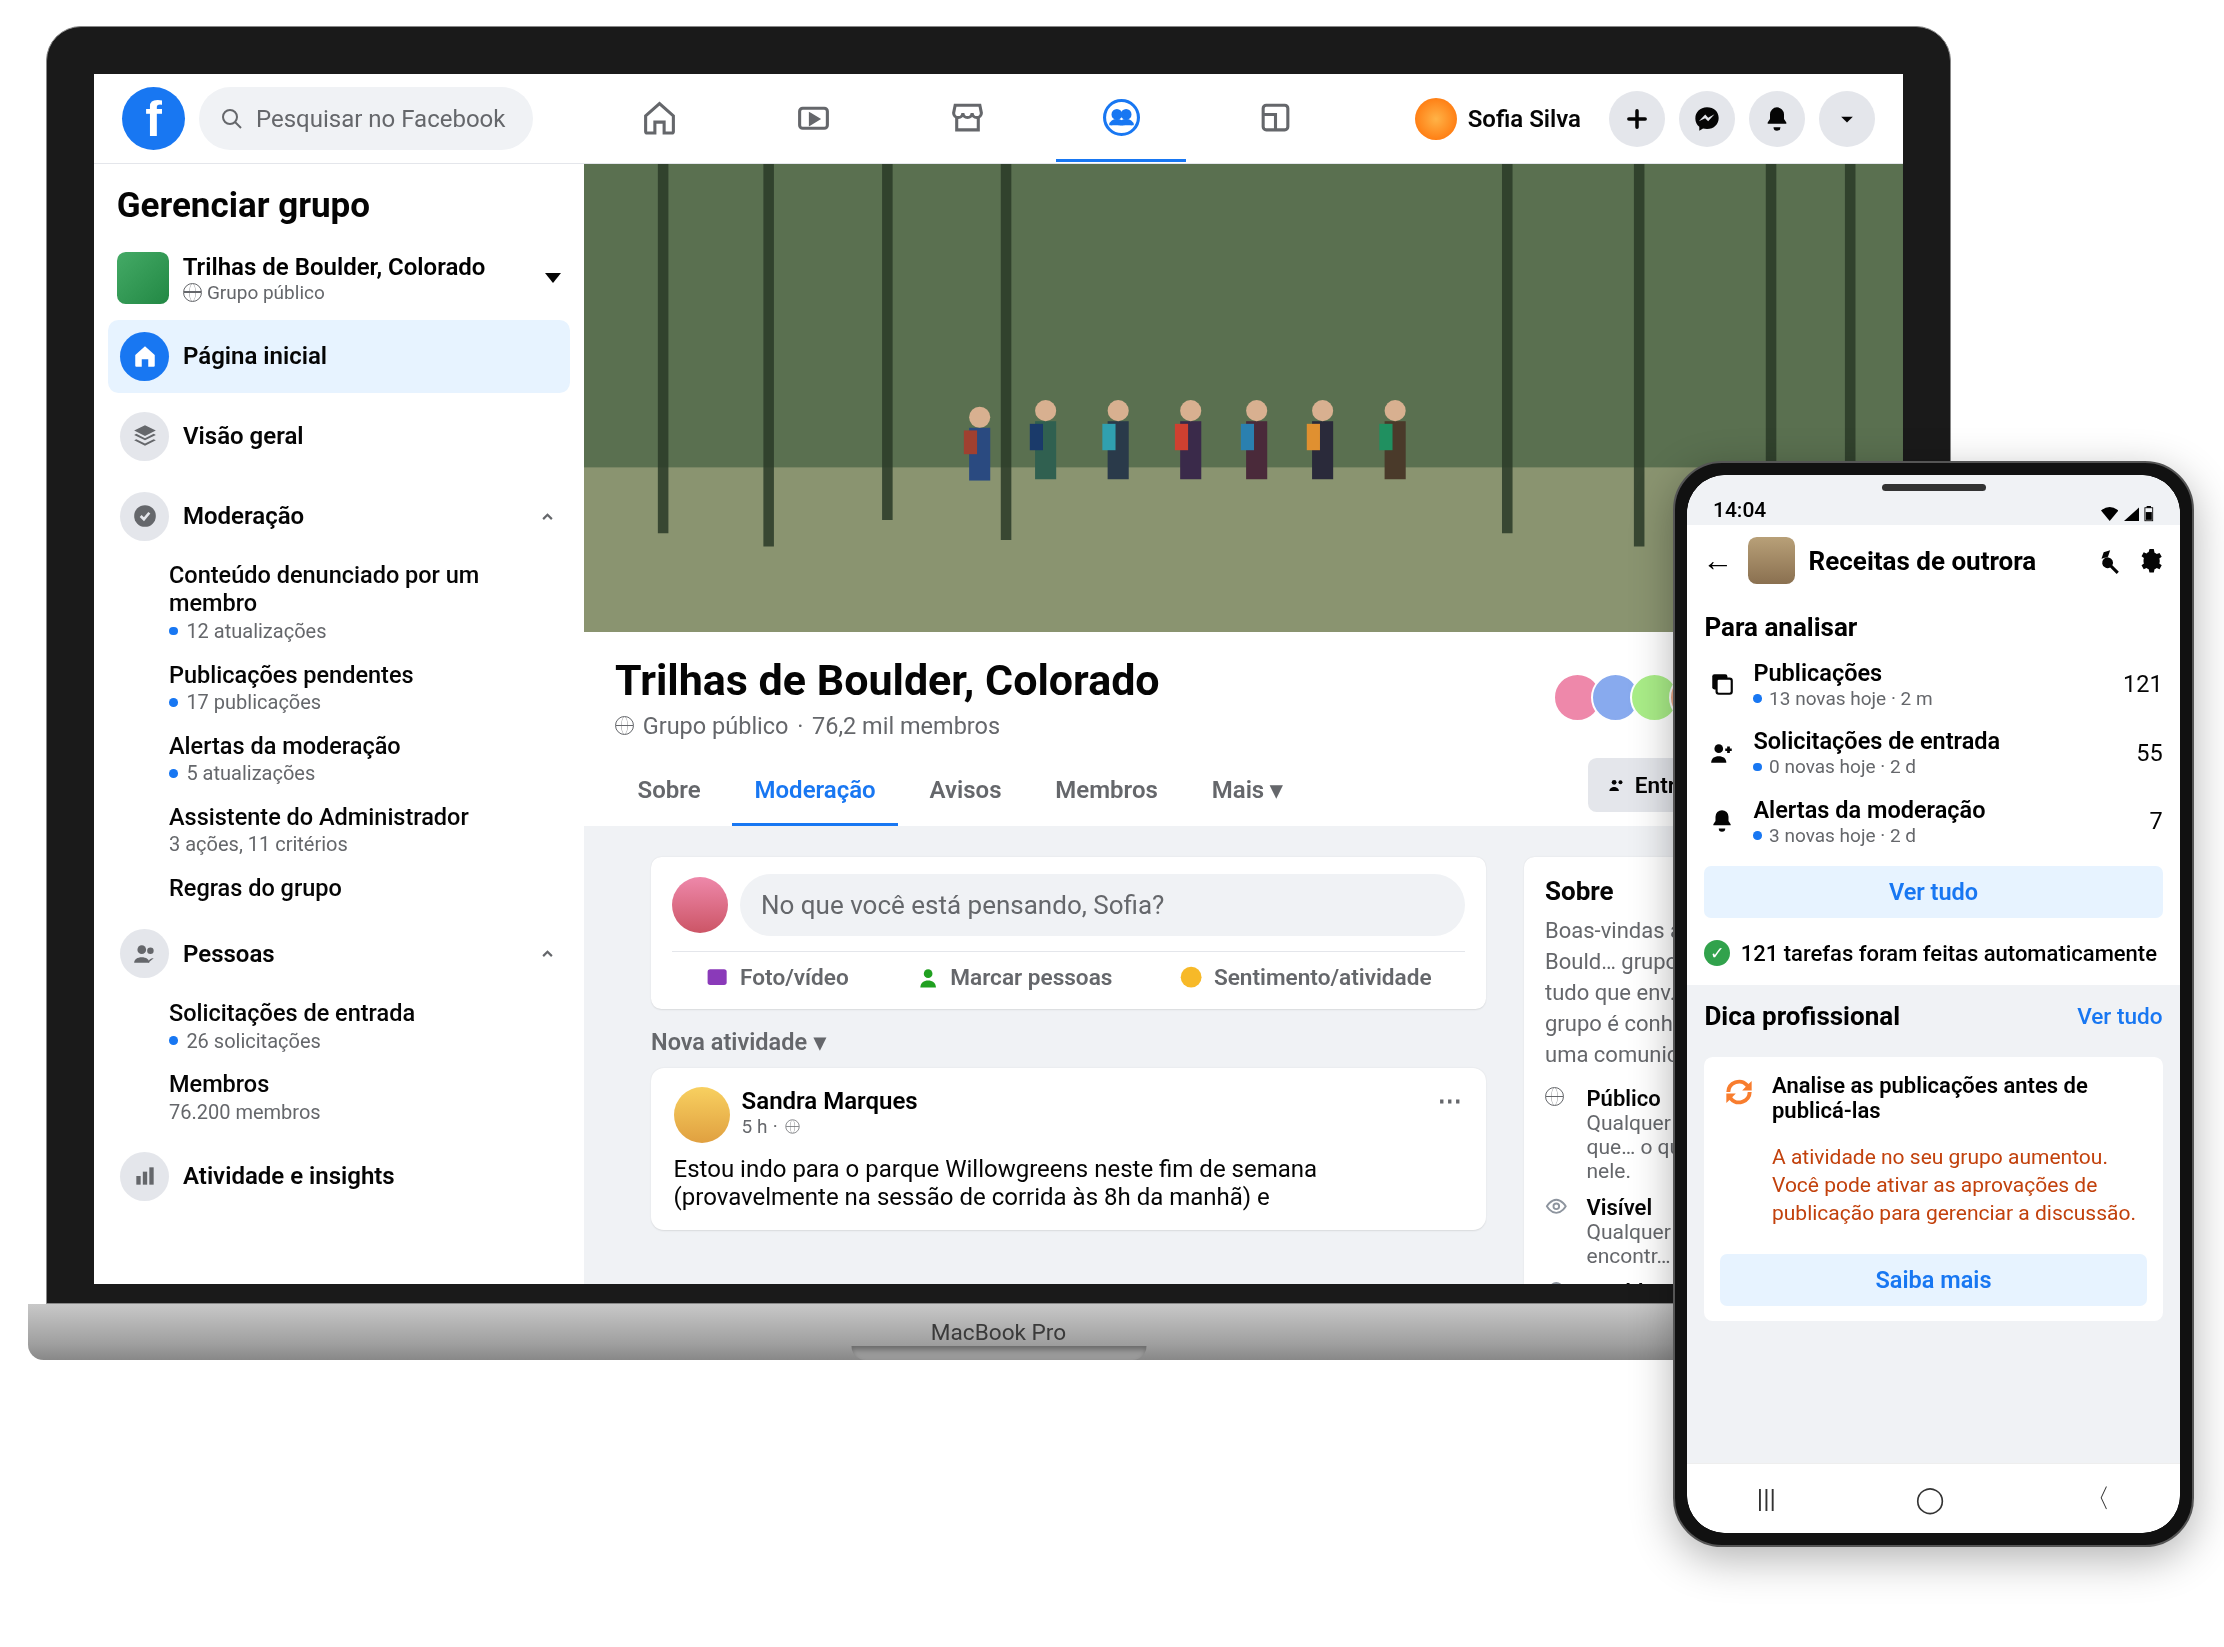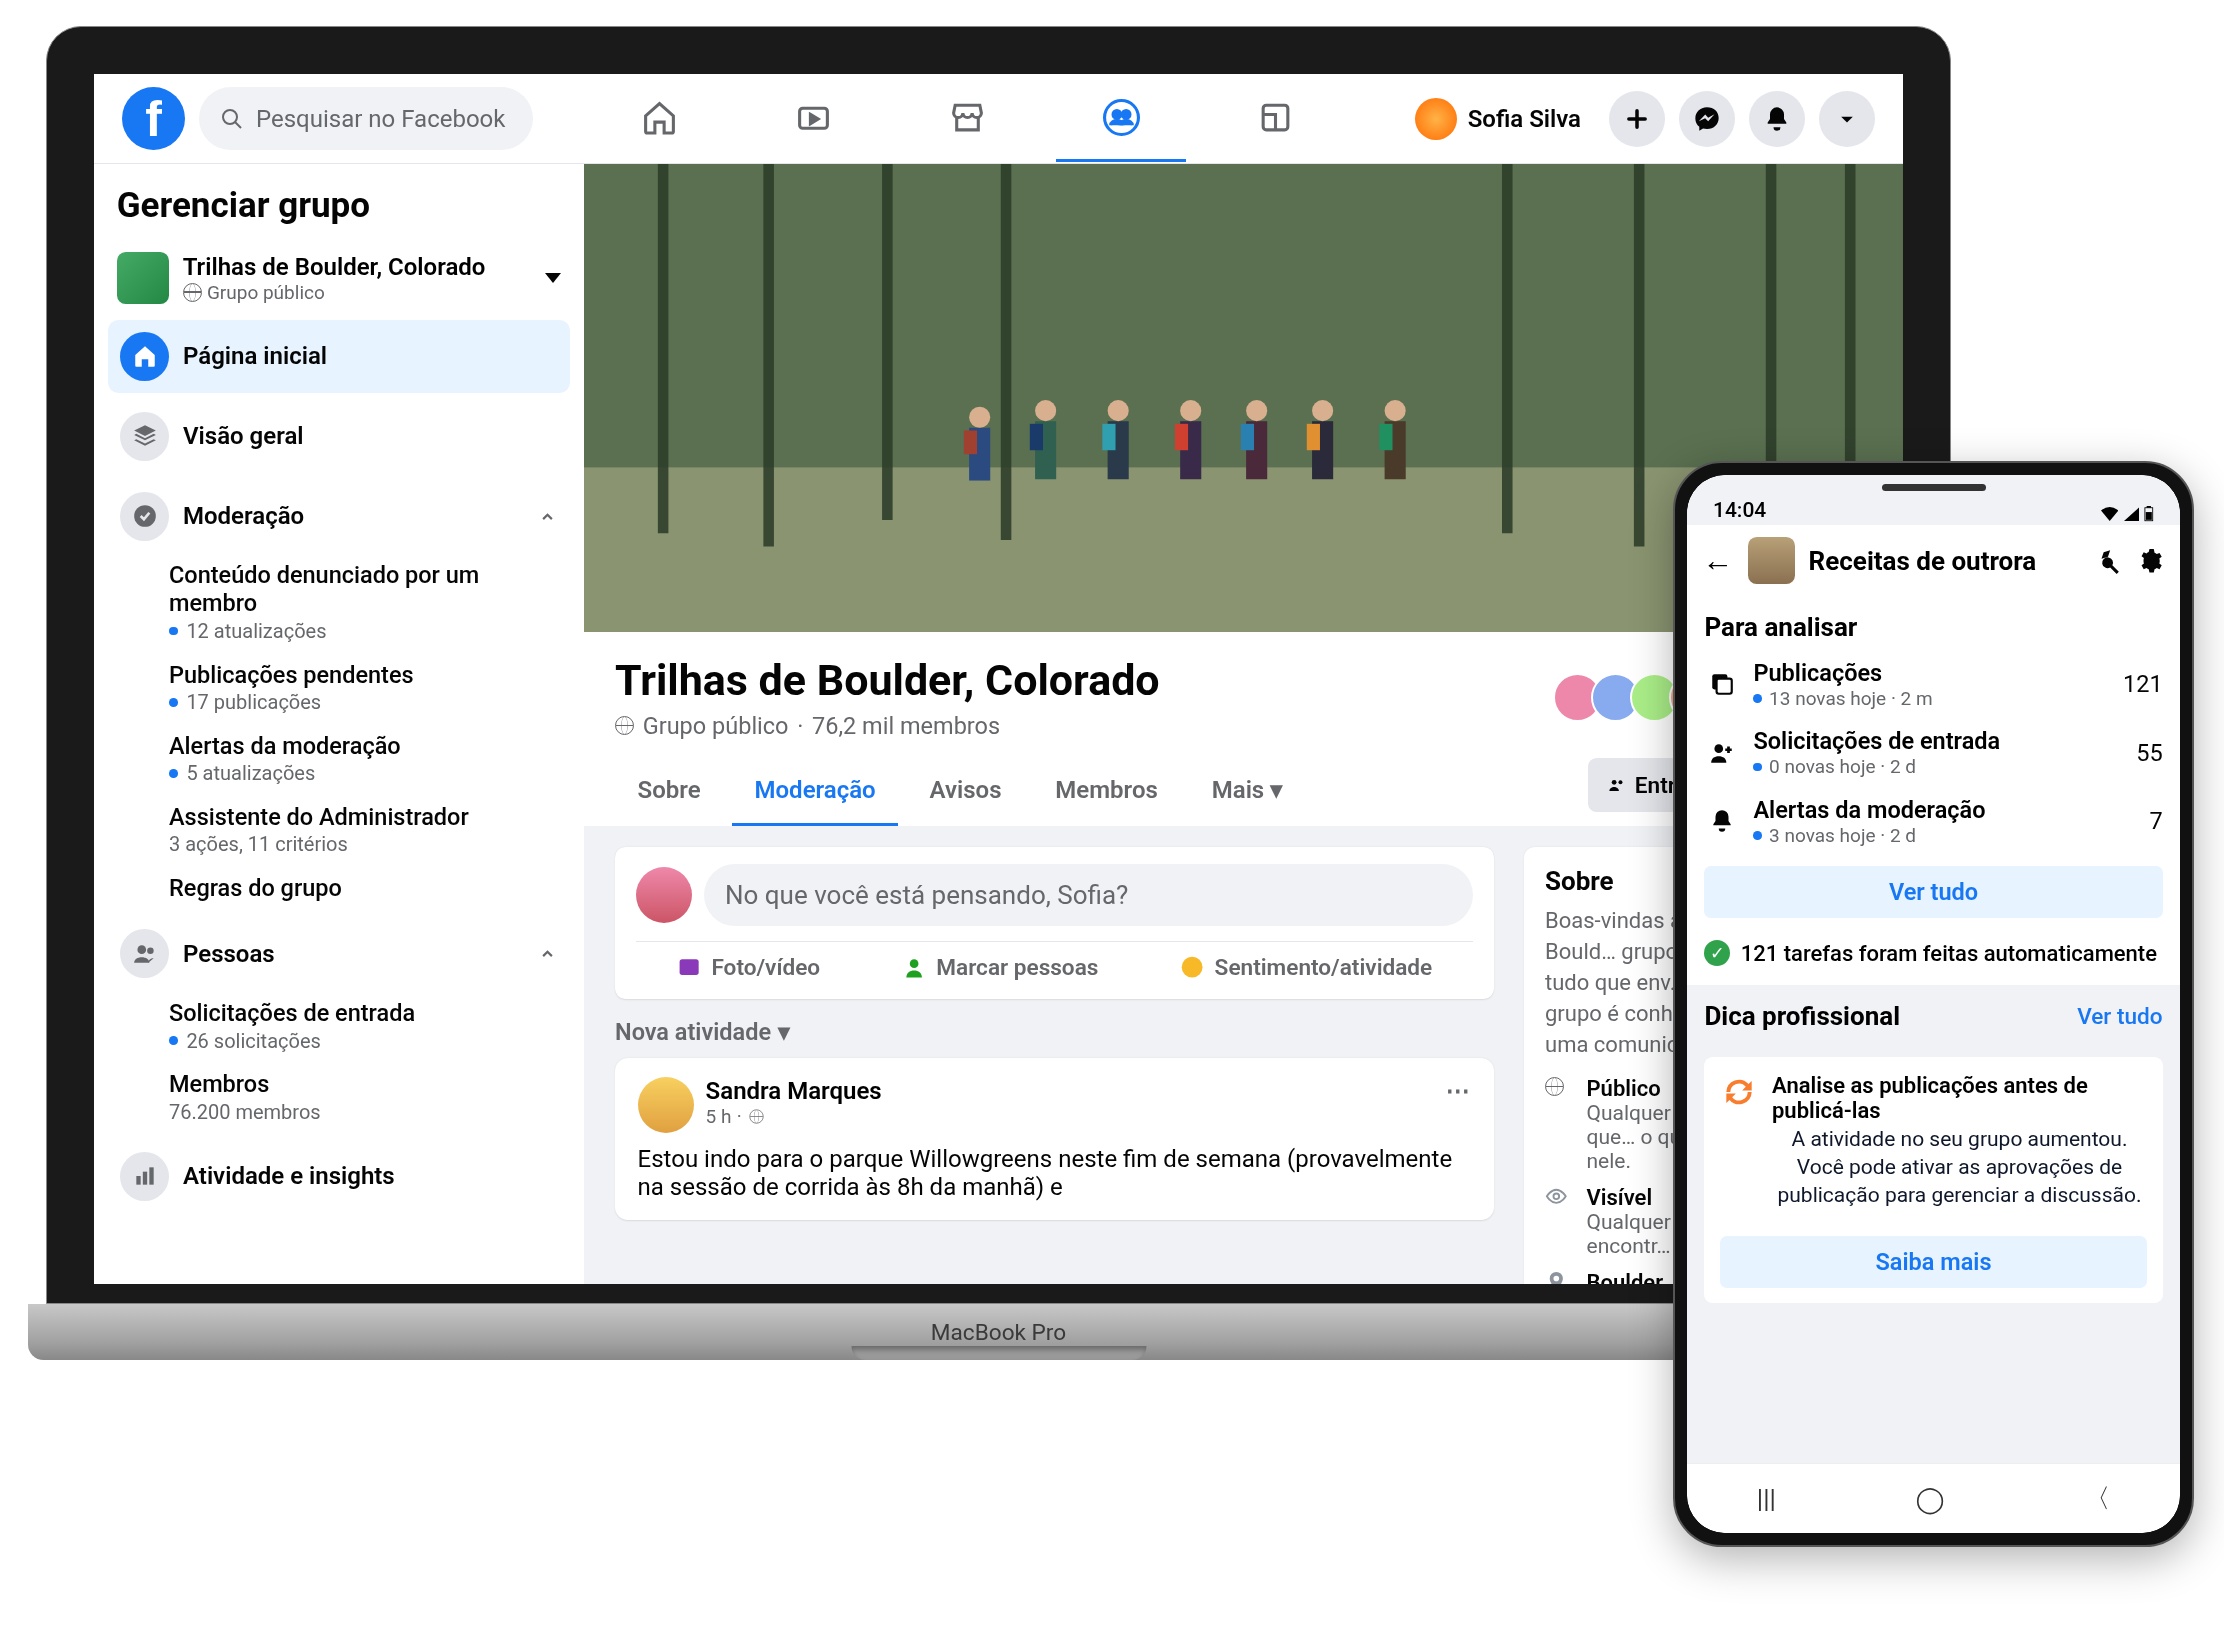--- a/index.html
+++ b/index.html
@@ -64,21 +64,21 @@
 .member-strip .av { width:49px; height:49px; border-radius:50%; border:2.6px solid #fff; margin-left:-10.4px; }
 .header-row { display:flex; align-items:center; }
 
 .tabs { display:flex; gap:8.7px; margin-top:17.4px; align-items:center; }
 .tab { padding: 19px 22.6px; color:#65676b; font-size:24px; font-weight:600; border-bottom:3.5px solid transparent; }
 .tab.active { color:#1877f2; border-bottom-color:#1877f2; }
 .tab-actions { margin-left:auto; display:flex; gap:12px; padding-bottom:12px; }
 .pill-btn { background:#e4e6eb; padding:12px 19px; border-radius:8.7px; font-weight:600; color:#050505; display:flex; align-items:center; gap:8.7px; font-size:22.6px; }
 .sq-btn { width:54px; height:54px; border-radius:8.7px; background:#e4e6eb; display:flex; align-items:center; justify-content:center; }
 
-.feed-row { display:flex; gap:30px; padding:21px 31px; }
+.feed-row { display:flex; gap:38px; padding:31px 31px;margin-left:36px; }
 .feed-col { flex:1; min-width:0; }
 .side-col { width:348px; }
 
 .composer { background:#fff; border-radius:10.4px; padding:17.4px 21px; box-shadow:0 0.9px 1.7px rgba(0,0,0,0.1); }
 .composer-top { display:flex; gap:12px; align-items:center; }
 .composer-av { width:56px; height:56px; border-radius:50%; background:linear-gradient(#e8a, #c56); }
 .composer-input { flex:1; background:#f0f2f5; border-radius:35px; padding:15.6px 21px; color:#65676b; font-size:26px; }
 .composer-actions { display:flex; justify-content:space-around; margin-top:15.6px; border-top:0.9px solid #e4e6eb; padding-top:12px; }
 .comp-act { display:flex; align-items:center; gap:8.7px; color:#65676b; font-weight:600; font-size:22.6px; }
 
@@ -130,21 +130,21 @@
 .check-circle { width:26px; height:26px; border-radius:50%; background:#31a24c; color:#fff; display:flex; align-items:center; justify-content:center; font-size:17.4px; }
 
 .tip-section { padding: 15.6px 17.4px; }
 .tip-head { display:flex; justify-content:space-between; align-items:center; margin-bottom:26px; }
 .tip-head h3 { font-size:26px; font-weight:700; }
 .tip-head a { color:#1877f2; font-size:22.6px; font-weight:500; }
 .tip-card { background:#fff; border-radius:8.7px; padding:15.6px; display:flex; gap:14px; flex-wrap:wrap; }
 .tip-icon { width:38px; height:38px; flex-shrink:0; }
 .tip-body { flex:1; min-width:0; }
 .tip-title { font-size:22px; font-weight:600; }
-.tip-desc { font-size:21px; color:#0f172a; margin-top:2px; line-height:1.35;text-align:center; }
+.tip-desc { font-size:21px; color:#c2410c; margin-top:20px; line-height:1.35; }
 .tip-btn { width:100%; margin-top:12px; background:#e7f3ff; border-radius:7px; padding:12px; text-align:center; color:#1877f2; font-weight:600; font-size:23.5px; }
 
 .nav-bar { height:70px; margin-top:auto; background:#fff; display:flex; justify-content:space-around; align-items:center; border-top:0.9px solid #eee; }
 .nav-bar div { font-size:26px; color:#333; }
 
 
 .globe-icon { width:19px; height:19px; border:1.7px solid #65676b; border-radius:50%; position:relative; display:inline-block; }
 .globe-icon::before { content:""; position:absolute; inset:0; border-left:1.7px solid #65676b; border-right:1.7px solid #65676b; border-radius:50%; transform:scaleX(0.4); }
 .globe-icon::after { content:""; position:absolute; left:0; right:0; top:50%; height:1.7px; background:#65676b; margin-top:-0.9px; }
 </style>

